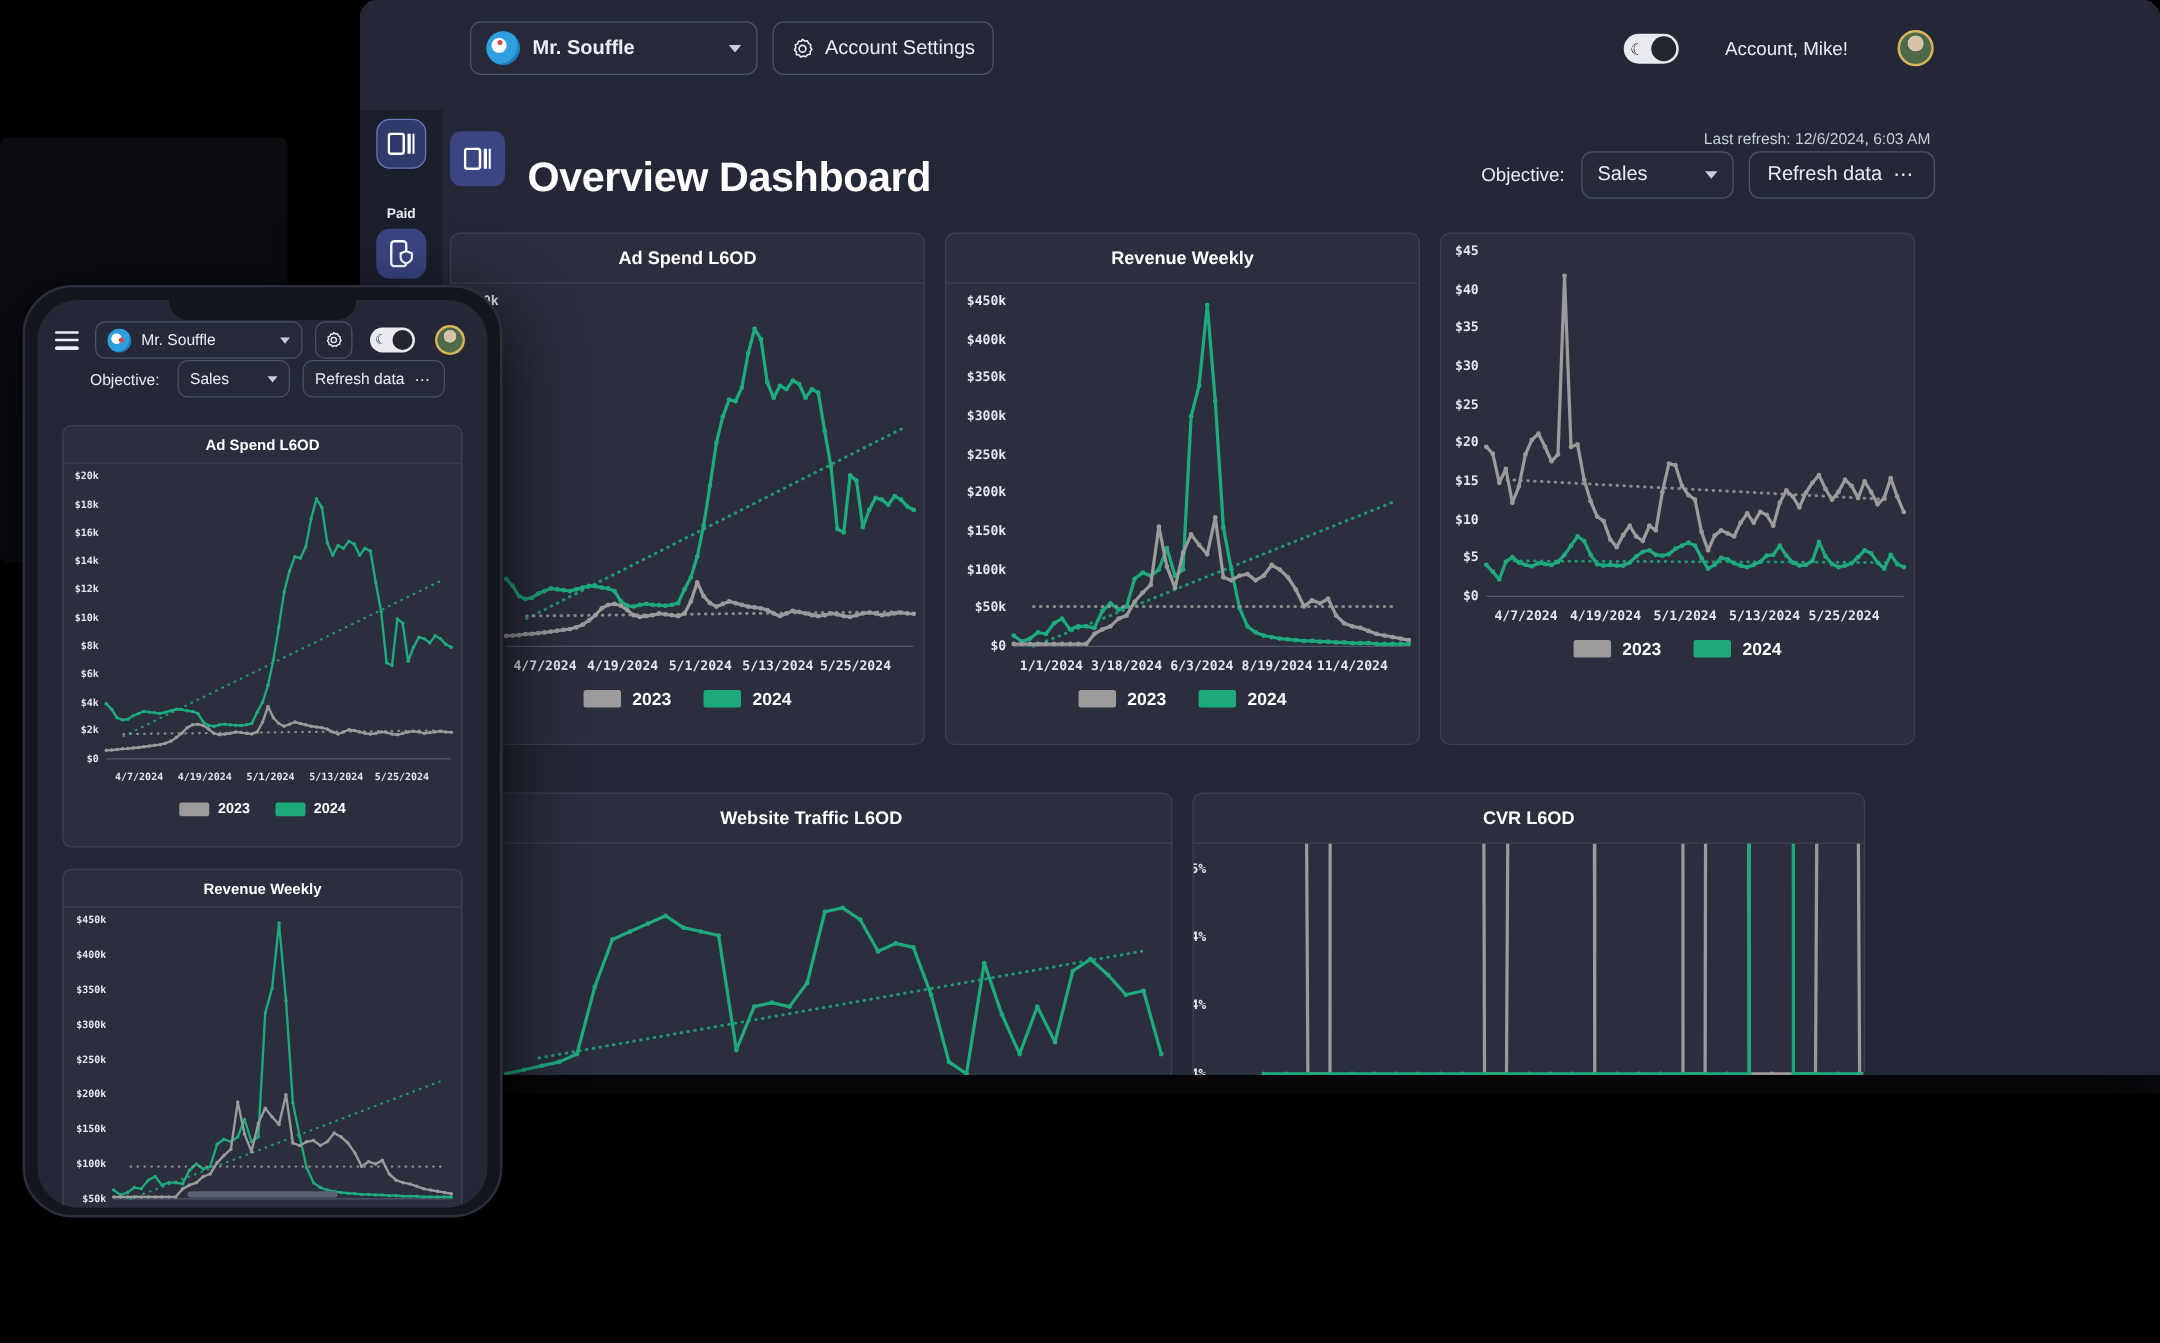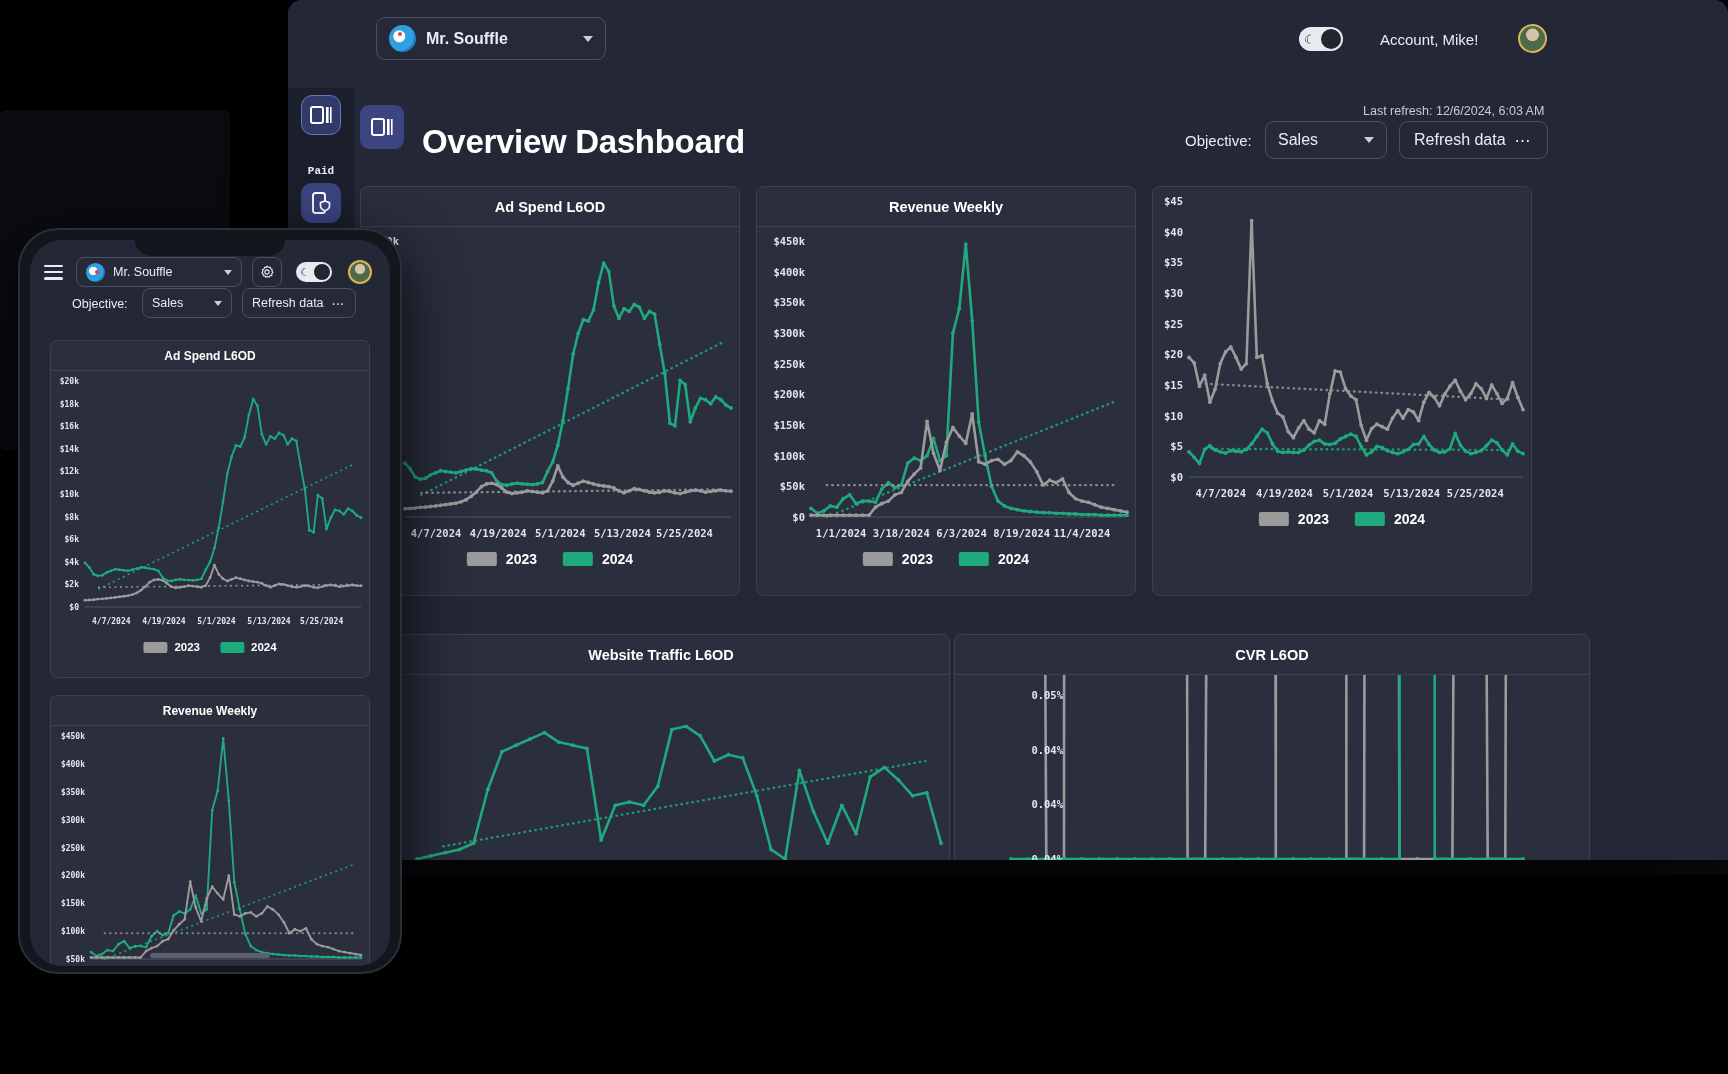--- a/index.html
+++ b/index.html
@@ -143,36 +143,43 @@
     <div class="rail">
       <div class="logo-d"></div>
       <div class="rail-label" style="top:78px;">Overview</div>
       <div class="rail-btn sel" style="top:95px;">
         <svg class="ric" width="22" height="18" viewBox="0 0 22 18">
           <rect x="1" y="1" width="12" height="16" rx="2" fill="none" stroke="#fff" stroke-width="2"></rect>
           <rect x="16" y="1" width="2.6" height="16" fill="#fff"></rect>
           <rect x="20" y="1" width="1.6" height="16" fill="#fff"></rect>
         </svg>
       </div>
-      <div class="rail-label" style="top:165px;font-family:Liberation Mono, monospace;">Paid</div>
+      <div class="rail-label" style="top:165px;">Paid</div>
       <div class="rail-btn sel2" style="top:183px;">
         <svg class="ric" width="20" height="22" viewBox="0 0 20 22">
           <rect x="2" y="1" width="12" height="20" rx="2.5" fill="none" stroke="#fff" stroke-width="1.9"></rect>
           <path d="M14 9 l4.5 1.6 v3.4 c0 2.4 -2.3 4 -4.5 4.8 c-2.2 -.8 -4.5 -2.4 -4.5 -4.8 v-3.4 z" fill="#3a4582" stroke="#fff" stroke-width="1.7"></path>
         </svg>
       </div>
     </div>
 
     <div class="topbar">
       <div class="pill" style="left:88px; top:17px; width:230px;">
         <span class="avatar-logo"></span>
         <span style="font-weight:600;">Mr. Souffle</span>
         <span class="chev" style="margin-left:auto;"></span>
       </div>
 
+      <div class="btn-outline" style="left:330px; top:17px;">
+        <svg width="18" height="18" viewBox="0 0 20 20">
+          <path d="M10 1.6 12 3.2 14.4 2.9 15.3 5.2 17.4 6.3 17 8.7 18.4 10.6 16.8 12.4 16.9 14.8 14.5 15.3 13 17.2 10.7 16.5 8.4 17.4 7 15.5 4.6 15.2 4.5 12.8 2.8 11.1 4.1 9.1 3.5 6.8 5.7 5.6 6.5 3.3 8.9 3.4 Z" fill="none" stroke="#e9ecf2" stroke-width="1.4" stroke-linejoin="round"></path>
+          <circle cx="10" cy="10" r="3" fill="none" stroke="#e9ecf2" stroke-width="1.4"></circle>
+        </svg>
+        <span>Account Settings</span>
+      </div>
 
       <div class="toggle" style="left:1011px; top:27px;">
         <span class="moon">☾</span>
         <span class="knob"></span>
       </div>
 
       <div class="welcome" style="left:1092px; top:31px;">Account, Mike!</div>
       <div class="user-av" style="left:1230px; top:24px;"></div>
     </div>
 
@@ -616,21 +623,21 @@
                 <span class="sw" style="background: rgb(155, 155, 155);"></span>
                 <span>2023</span>
               </div>
               <div class="lg">
                 <span class="sw" style="background: rgb(31, 170, 125);"></span>
                 <span>2024</span>
               </div>
             </div></div>
       </div>
 
-      <div class="card" style="left:12px; top:448px; width:578px; height:230px;">
+      <div class="card" style="left:0; top:448px; width:578px; height:230px;">
         <div class="card-head">
           <span class="card-title">Website Traffic L6OD</span>
         </div>
         <div class="plot" id="p3" style="height:188px;"><svg width="576" height="188">
               <path d="M44.0 184.0 L58.2 180.8 L72.3 177.7 L86.5 174.5 L100.6 168.2 L114.8 114.5 L129.0 76.6 L143.1 70.2 L157.3 63.9 L171.5 57.6 L185.6 67.1 L199.8 70.2 L213.9 73.4 L228.1 165.0 L242.3 130.3 L256.4 127.1 L270.6 130.3 L284.8 111.3 L298.9 54.4 L313.1 51.3 L327.2 60.8 L341.4 86.0 L355.6 79.7 L369.7 82.9 L383.9 120.8 L398.1 174.5 L412.2 184.0 L426.4 95.5 L440.5 136.6 L454.7 168.2 L468.9 130.3 L483.0 158.7 L497.2 101.8 L511.4 92.4 L525.5 105.0 L539.7 120.8 L553.8 117.6 L568.0 168.2 " fill="none" stroke="#1faa7d" stroke-width="2.6" stroke-linejoin="round" stroke-linecap="round"></path>
               <circle cx="44" cy="184" r="1.9" fill="#1faa7d"></circle>
               <circle cx="58.16216216216216" cy="180.84" r="1.9" fill="#1faa7d"></circle>
               <circle cx="72.32432432432432" cy="177.68" r="1.9" fill="#1faa7d"></circle>
               <circle cx="86.48648648648648" cy="174.52" r="1.9" fill="#1faa7d"></circle>
               <circle cx="100.64864864864865" cy="168.2" r="1.9" fill="#1faa7d"></circle>
@@ -664,21 +671,21 @@
               <circle cx="497.1891891891892" cy="101.84" r="1.9" fill="#1faa7d"></circle>
               <circle cx="511.35135135135135" cy="92.36" r="1.9" fill="#1faa7d"></circle>
               <circle cx="525.5135135135135" cy="105" r="1.9" fill="#1faa7d"></circle>
               <circle cx="539.6756756756756" cy="120.8" r="1.9" fill="#1faa7d"></circle>
               <circle cx="553.8378378378379" cy="117.64" r="1.9" fill="#1faa7d"></circle>
               <circle cx="568" cy="168.2" r="1.9" fill="#1faa7d"></circle>
               <line x1="70.2" y1="171.36" x2="552.28" y2="86.04" stroke="#1faa7d" stroke-width="2.4" stroke-linecap="round" stroke-dasharray="0.5 5" opacity=".85"></line>
             </svg></div>
       </div>
 
-      <div class="card" style="left:594px; top:448px; width:636px; height:230px;">
+      <div class="card" style="left:594px; top:448px; width:538px; height:230px;">
         <div class="card-head">
           <span class="card-title">CVR L6OD</span>
         </div>
         <div class="plot" id="p4" style="height:188px;"><svg width="576" height="188">
               <line x1="56" x2="568" y1="184" y2="184" stroke="#50566a" stroke-width="1"></line>
               <path d="M56.0 -6376.0 L73.7 -3096.0 L91.3 184.0 L109.0 184.0 L126.6 -32616.0 L144.3 -85096.0 L161.9 -91656.0 L179.6 -6376.0 L197.2 -137576.0 L214.9 -6376.0 L232.6 184.0 L250.2 184.0 L267.9 -3096.0 L285.5 -19496.0 L303.2 -12936.0 L320.8 184.0 L338.5 -58856.0 L356.1 -55576.0 L373.8 -58856.0 L391.4 184.0 L409.1 184.0 L426.8 -9656.0 L444.4 184.0 L462.1 184.0 L479.7 184.0 L497.4 184.0 L515.0 -3096.0 L532.7 184.0 L550.3 184.0 L568.0 -6376.0 " fill="none" stroke="#9b9b9b" stroke-width="2.6" stroke-linejoin="round" stroke-linecap="round"></path>
               <circle cx="56" cy="-6376" r="1.9" fill="#9b9b9b"></circle>
               <circle cx="73.65517241379311" cy="-3096" r="1.9" fill="#9b9b9b"></circle>
               <circle cx="91.3103448275862" cy="184" r="1.9" fill="#9b9b9b"></circle>
               <circle cx="108.9655172413793" cy="184" r="1.9" fill="#9b9b9b"></circle>

